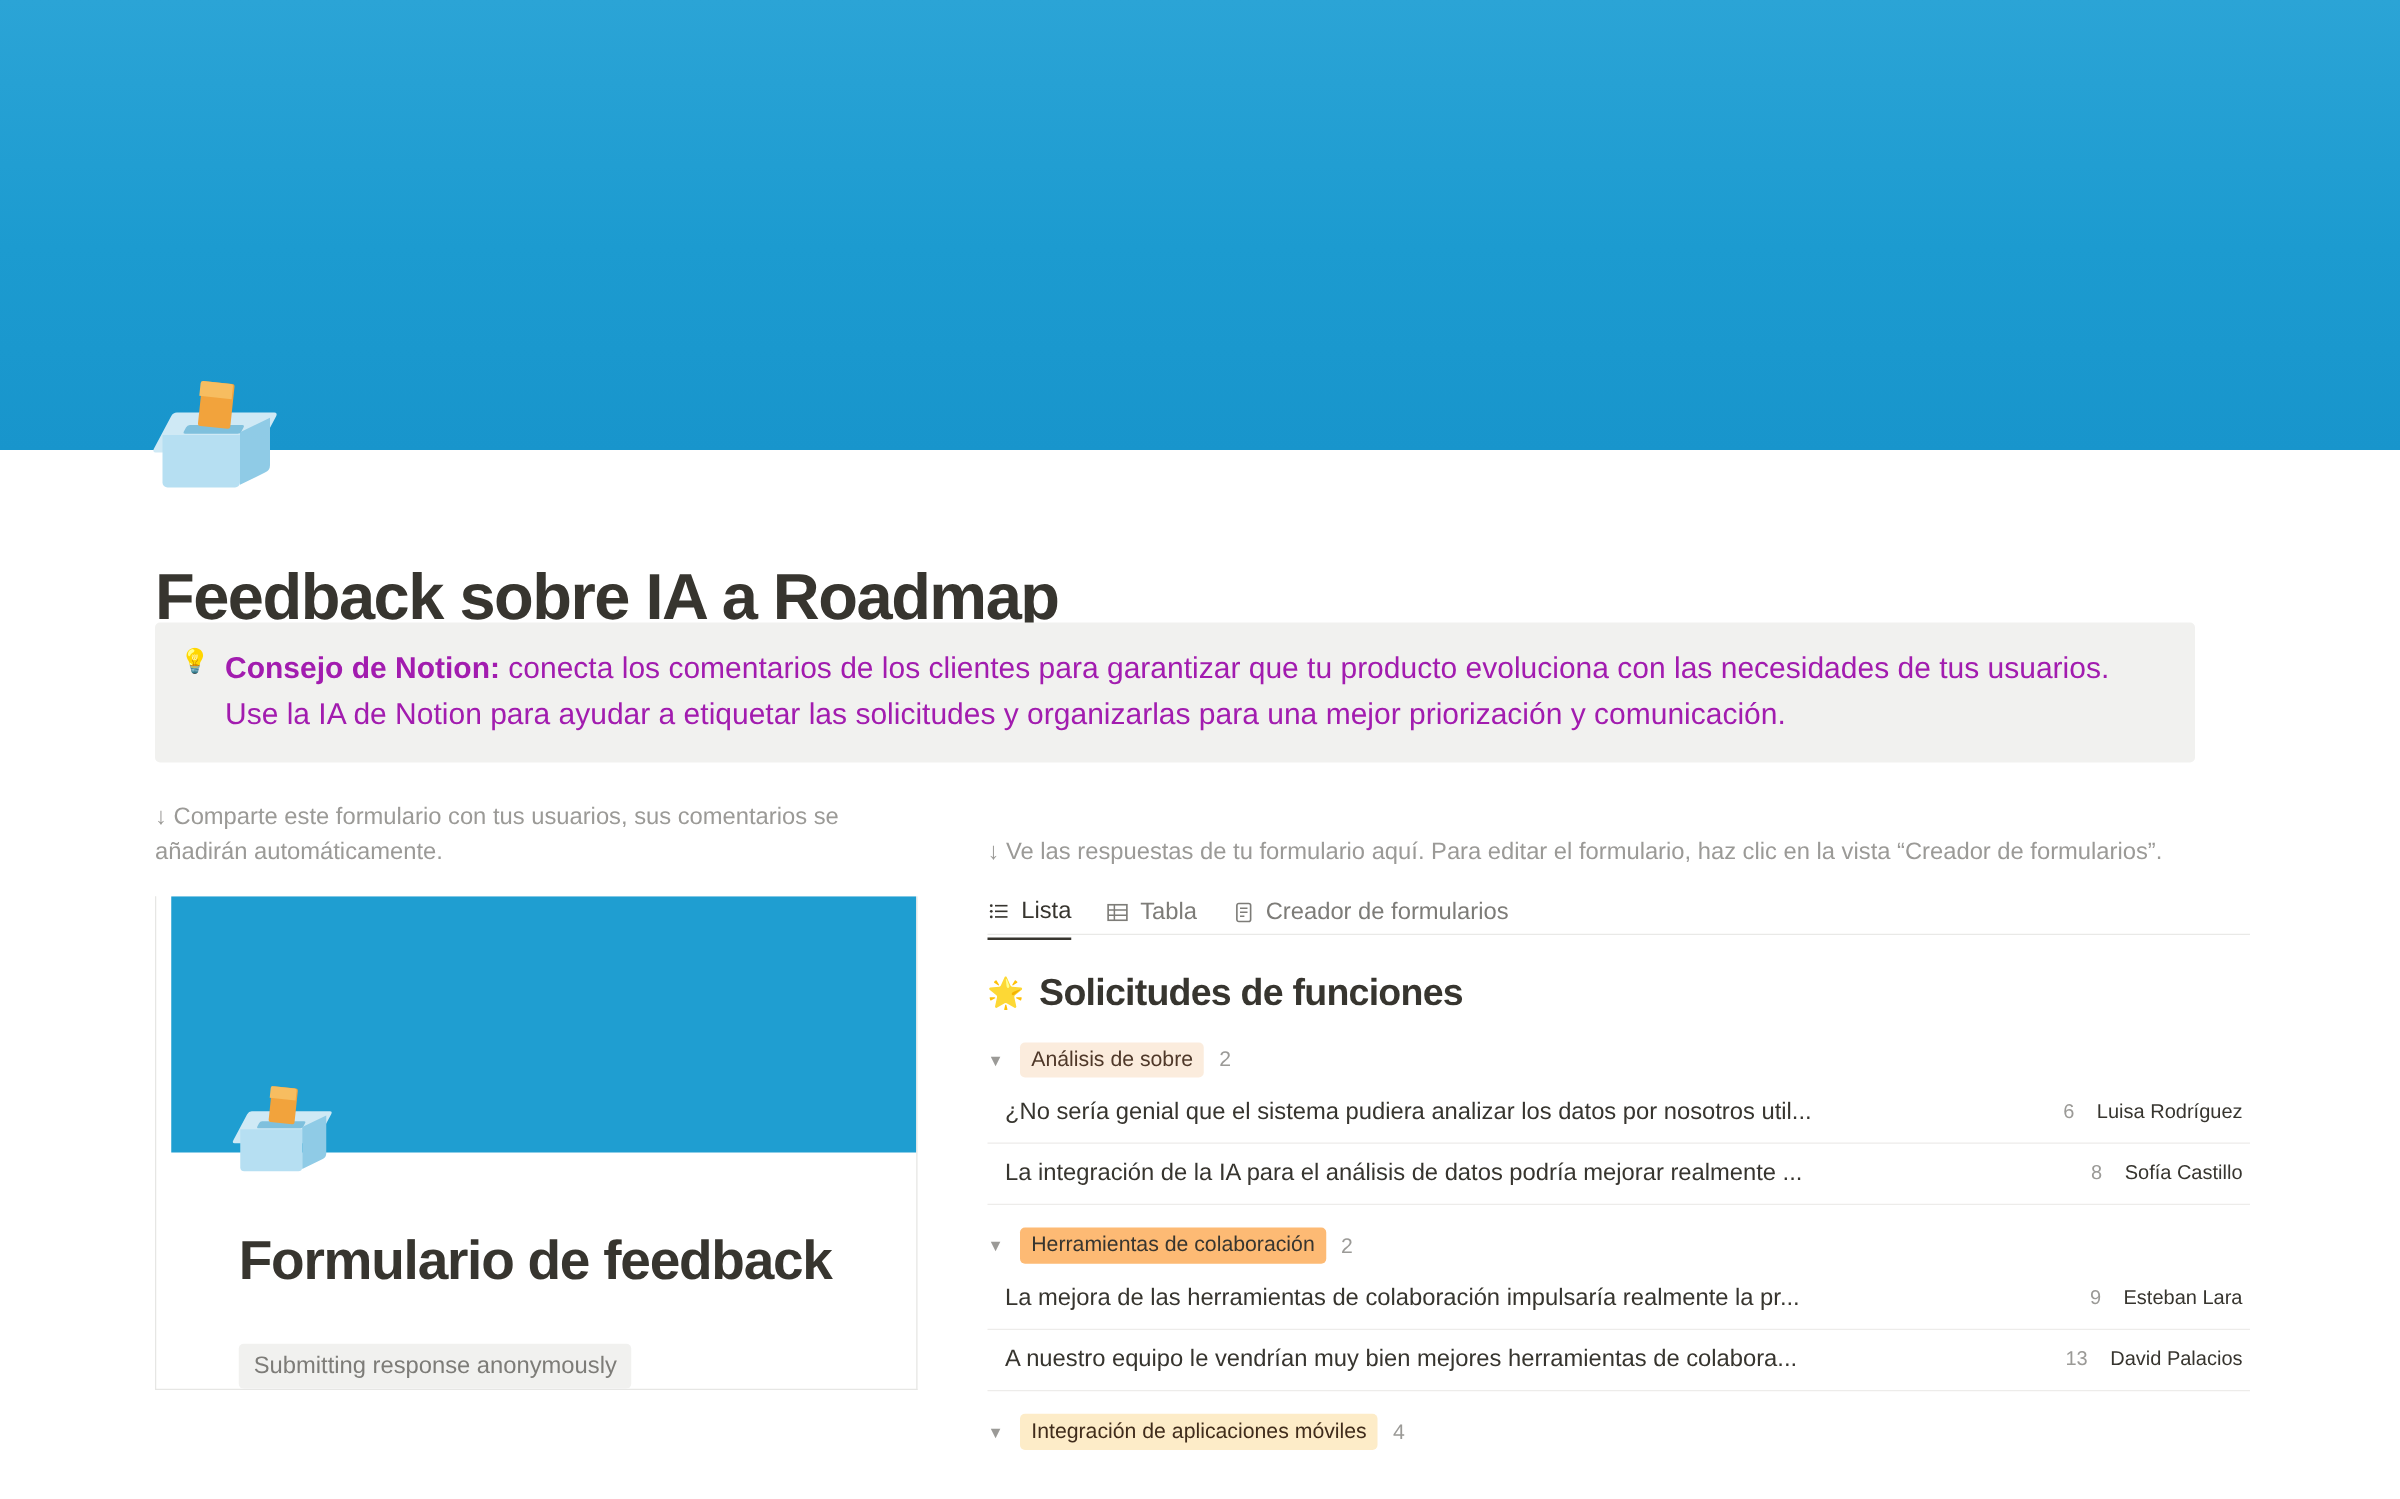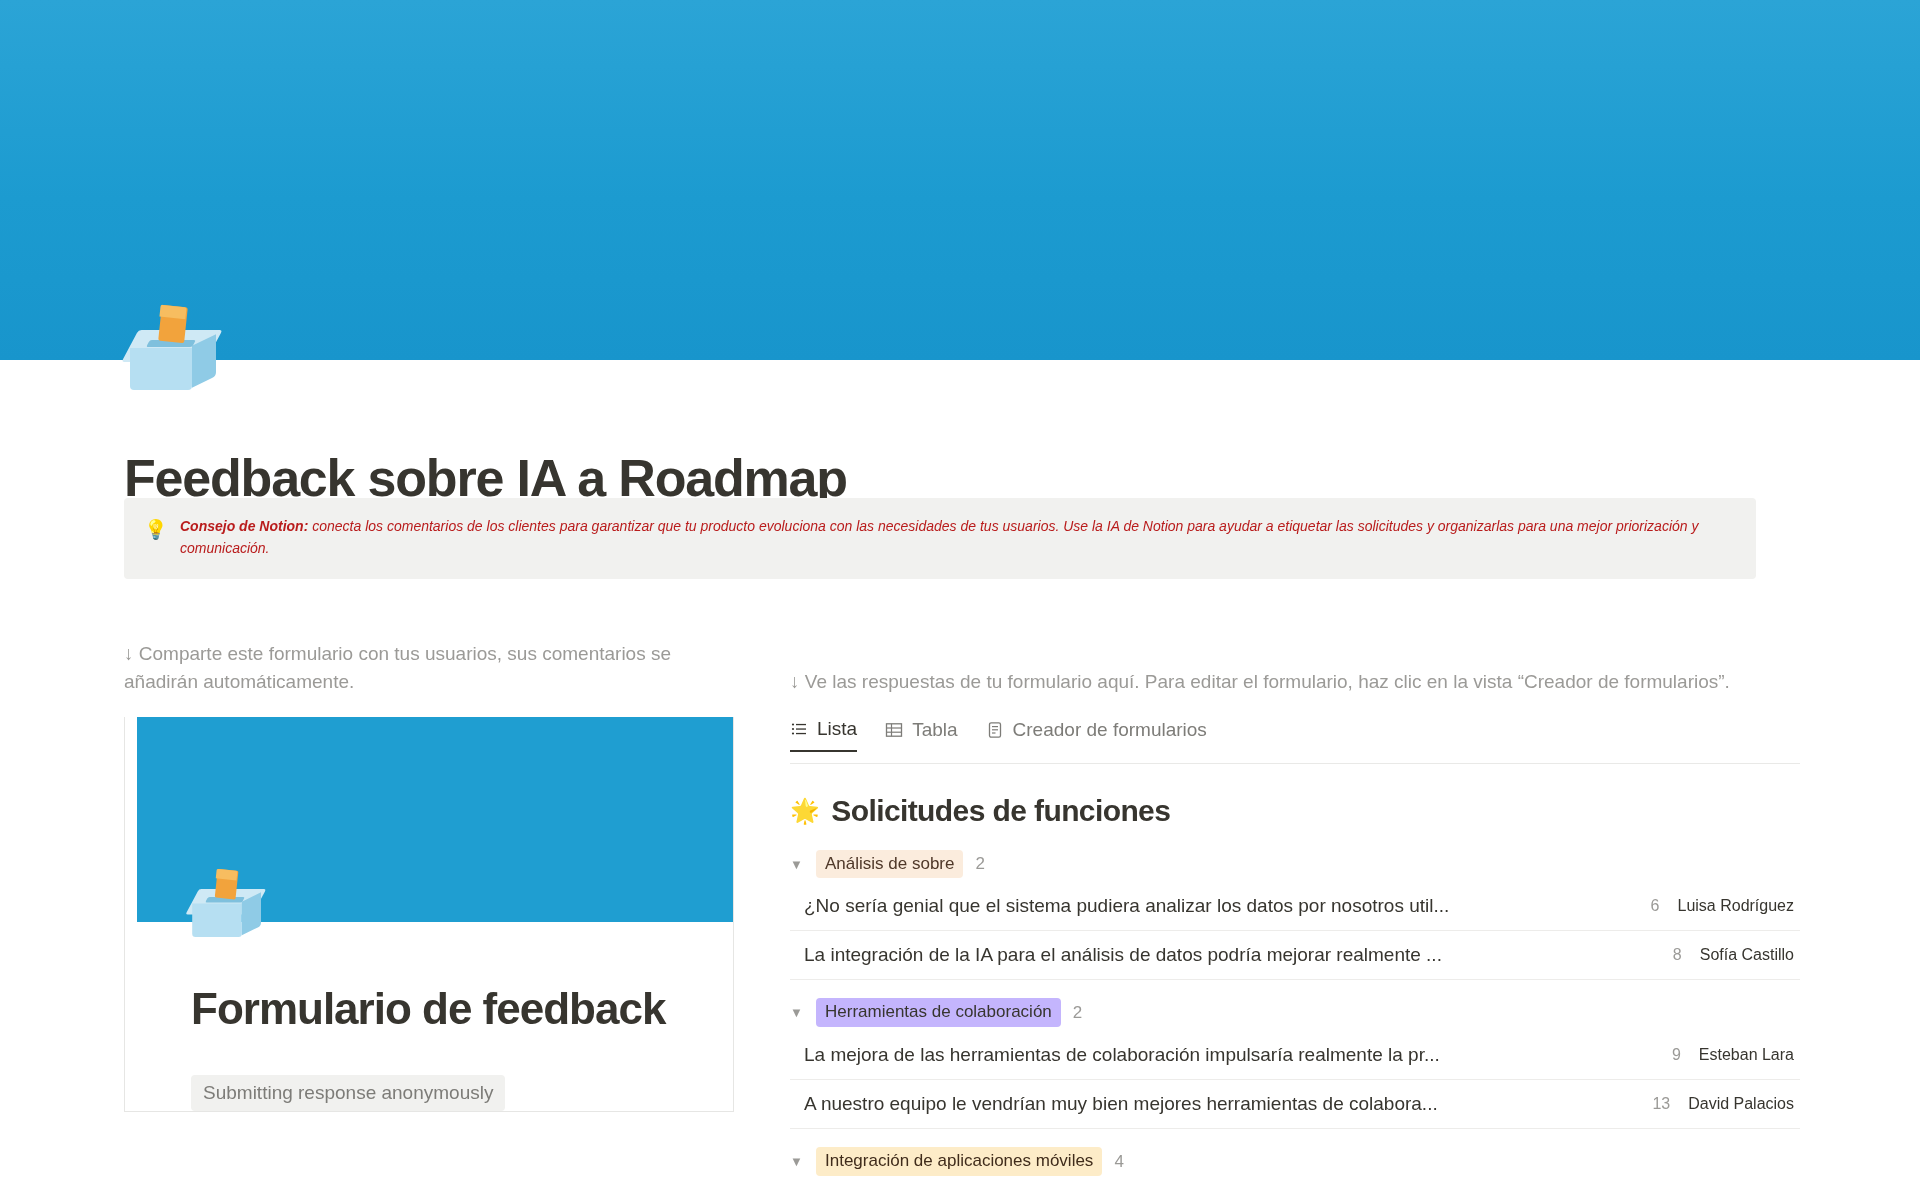--- a/index.html
+++ b/index.html
@@ -124,25 +124,24 @@
     display: flex;
     gap: 14px;
   }
   .callout-emoji {
     font-size: 19px;
     line-height: 1.5;
     width: 22px;
     flex: none;
   }
   .callout-text {
-    font-size: 14px;
+    font-size: 24px;
     line-height: 1.55;
-    color: #b91c1c;
+    color: #a21caf;
     max-width: 1560px;
-    font-style: italic;
   }
   .callout-text b { font-weight: bold; }
 
   
   .col-left {
     position: absolute;
     left: 124px;
     top: 640px;
     width: 610px;
   }
@@ -202,21 +201,21 @@
     font-size: 19px;
     color: #7d7c78;
   }
 
   
   .tabs {
     display: flex;
     align-items: center;
     gap: 28px;
     border-bottom: 1px solid #e9e9e7;
-    padding-bottom: 24px;
+    padding-bottom: 8px;
   }
   .tab {
     display: flex;
     align-items: center;
     gap: 9px;
     font-size: 19px;
     color: #7d7c78;
     padding-bottom: 10px;
     margin-bottom: -13px;
     cursor: pointer;
@@ -407,21 +406,21 @@
       <div class="row">
         <span class="row-title">La integración de la IA para el análisis de datos podría mejorar realmente ...</span>
         <span class="row-num">8</span>
         <span class="row-person">Sofía Castillo</span>
       </div>
     </div>
 
     <div class="group-block">
       <div class="group-header">
         <span class="toggle">▼</span>
-        <span class="tag" style="background:#c4b5fd;color:#37352f;">Herramientas de colaboración</span>
+        <span class="tag" style="background:#fdba74;color:#37352f;">Herramientas de colaboración</span>
         <span class="tag-count">2</span>
       </div>
       <div class="row">
         <span class="row-title">La mejora de las herramientas de colaboración impulsaría realmente la pr...</span>
         <span class="row-num">9</span>
         <span class="row-person">Esteban Lara</span>
       </div>
       <div class="row">
         <span class="row-title">A nuestro equipo le vendrían muy bien mejores herramientas de colabora...</span>
         <span class="row-num">13</span>

